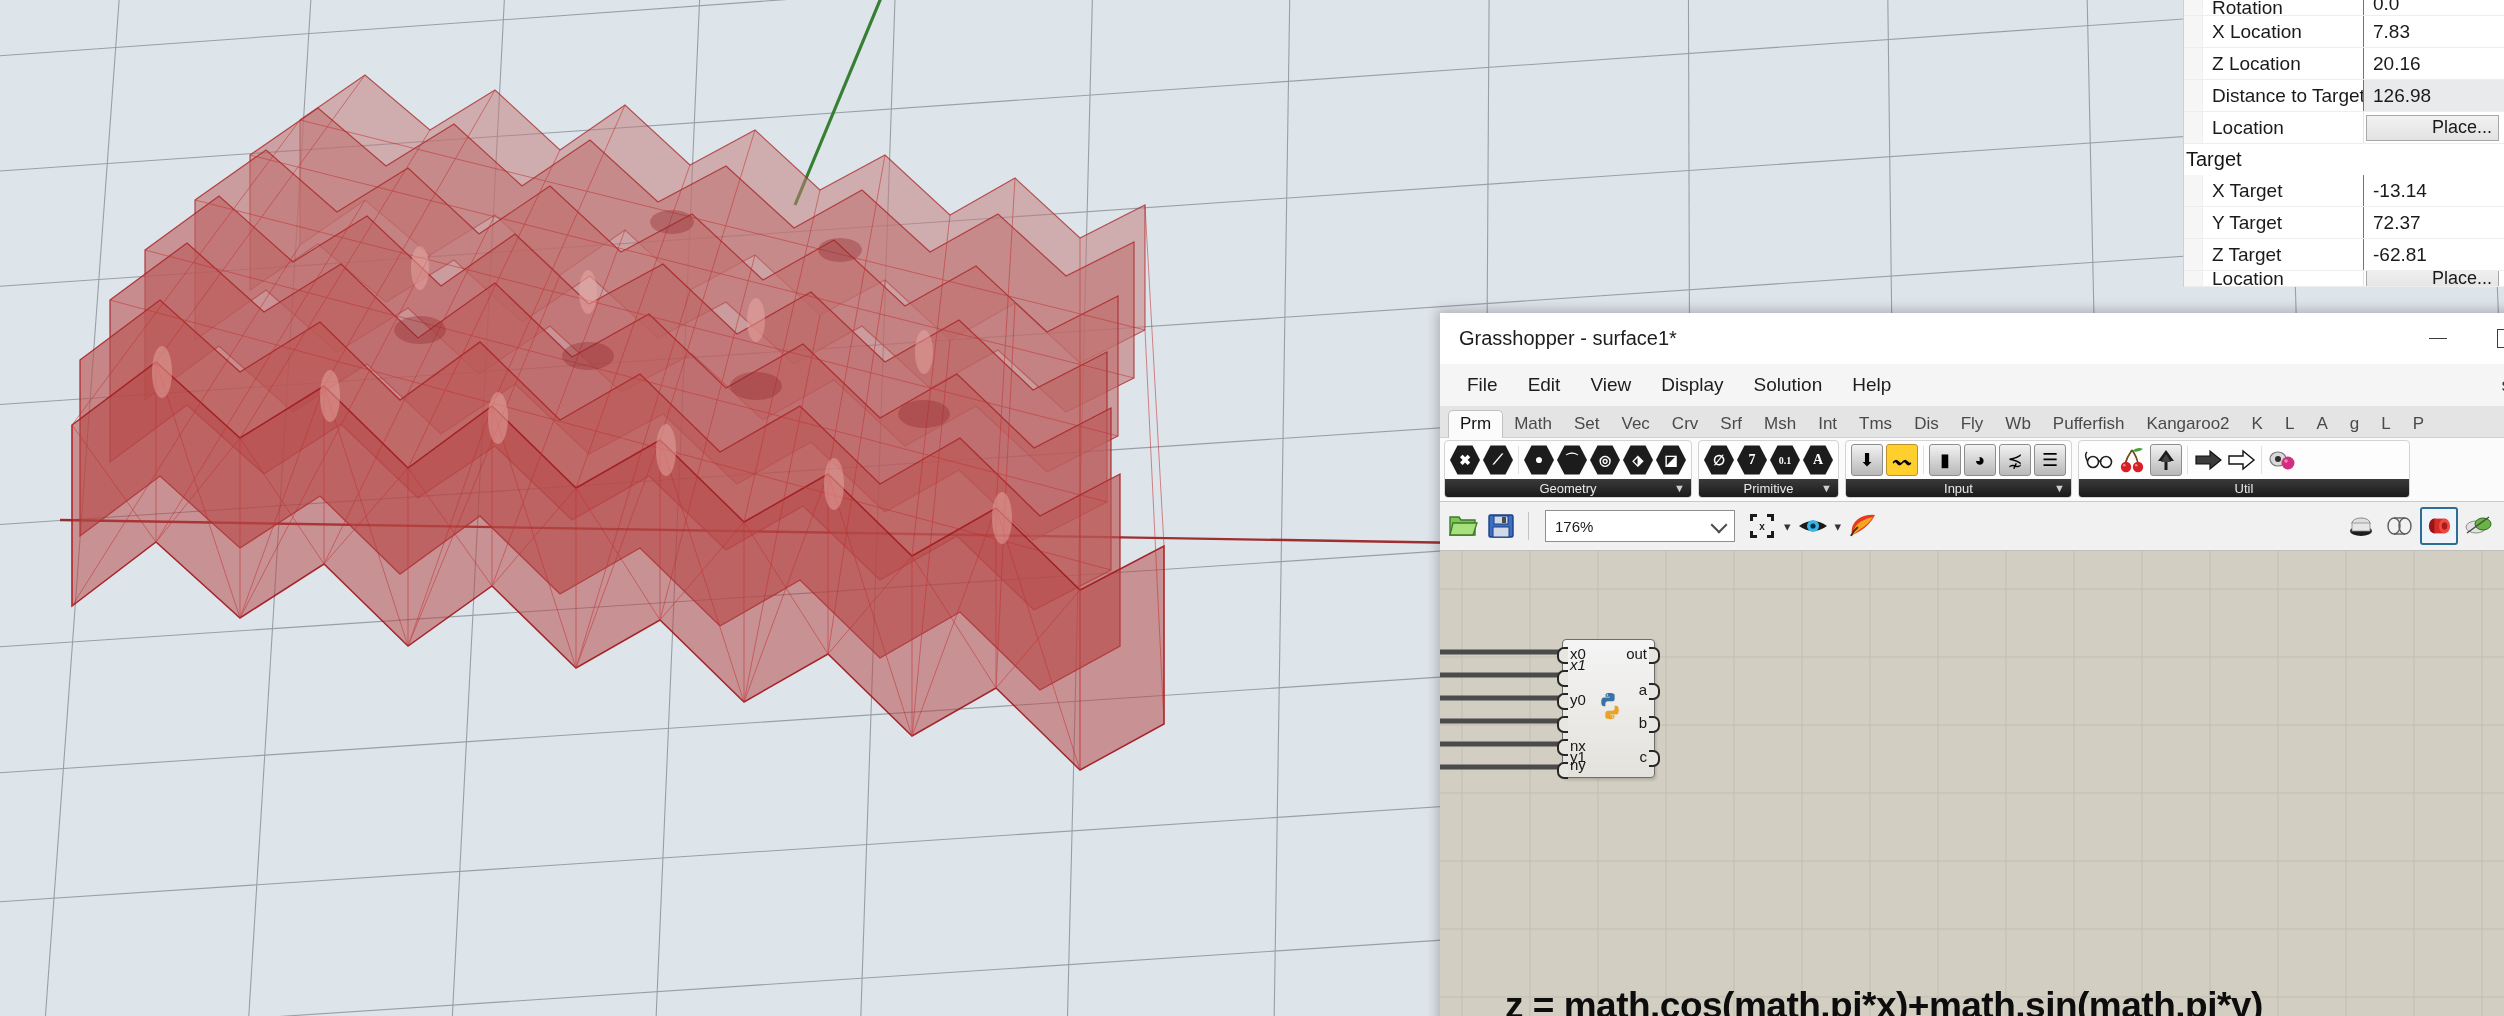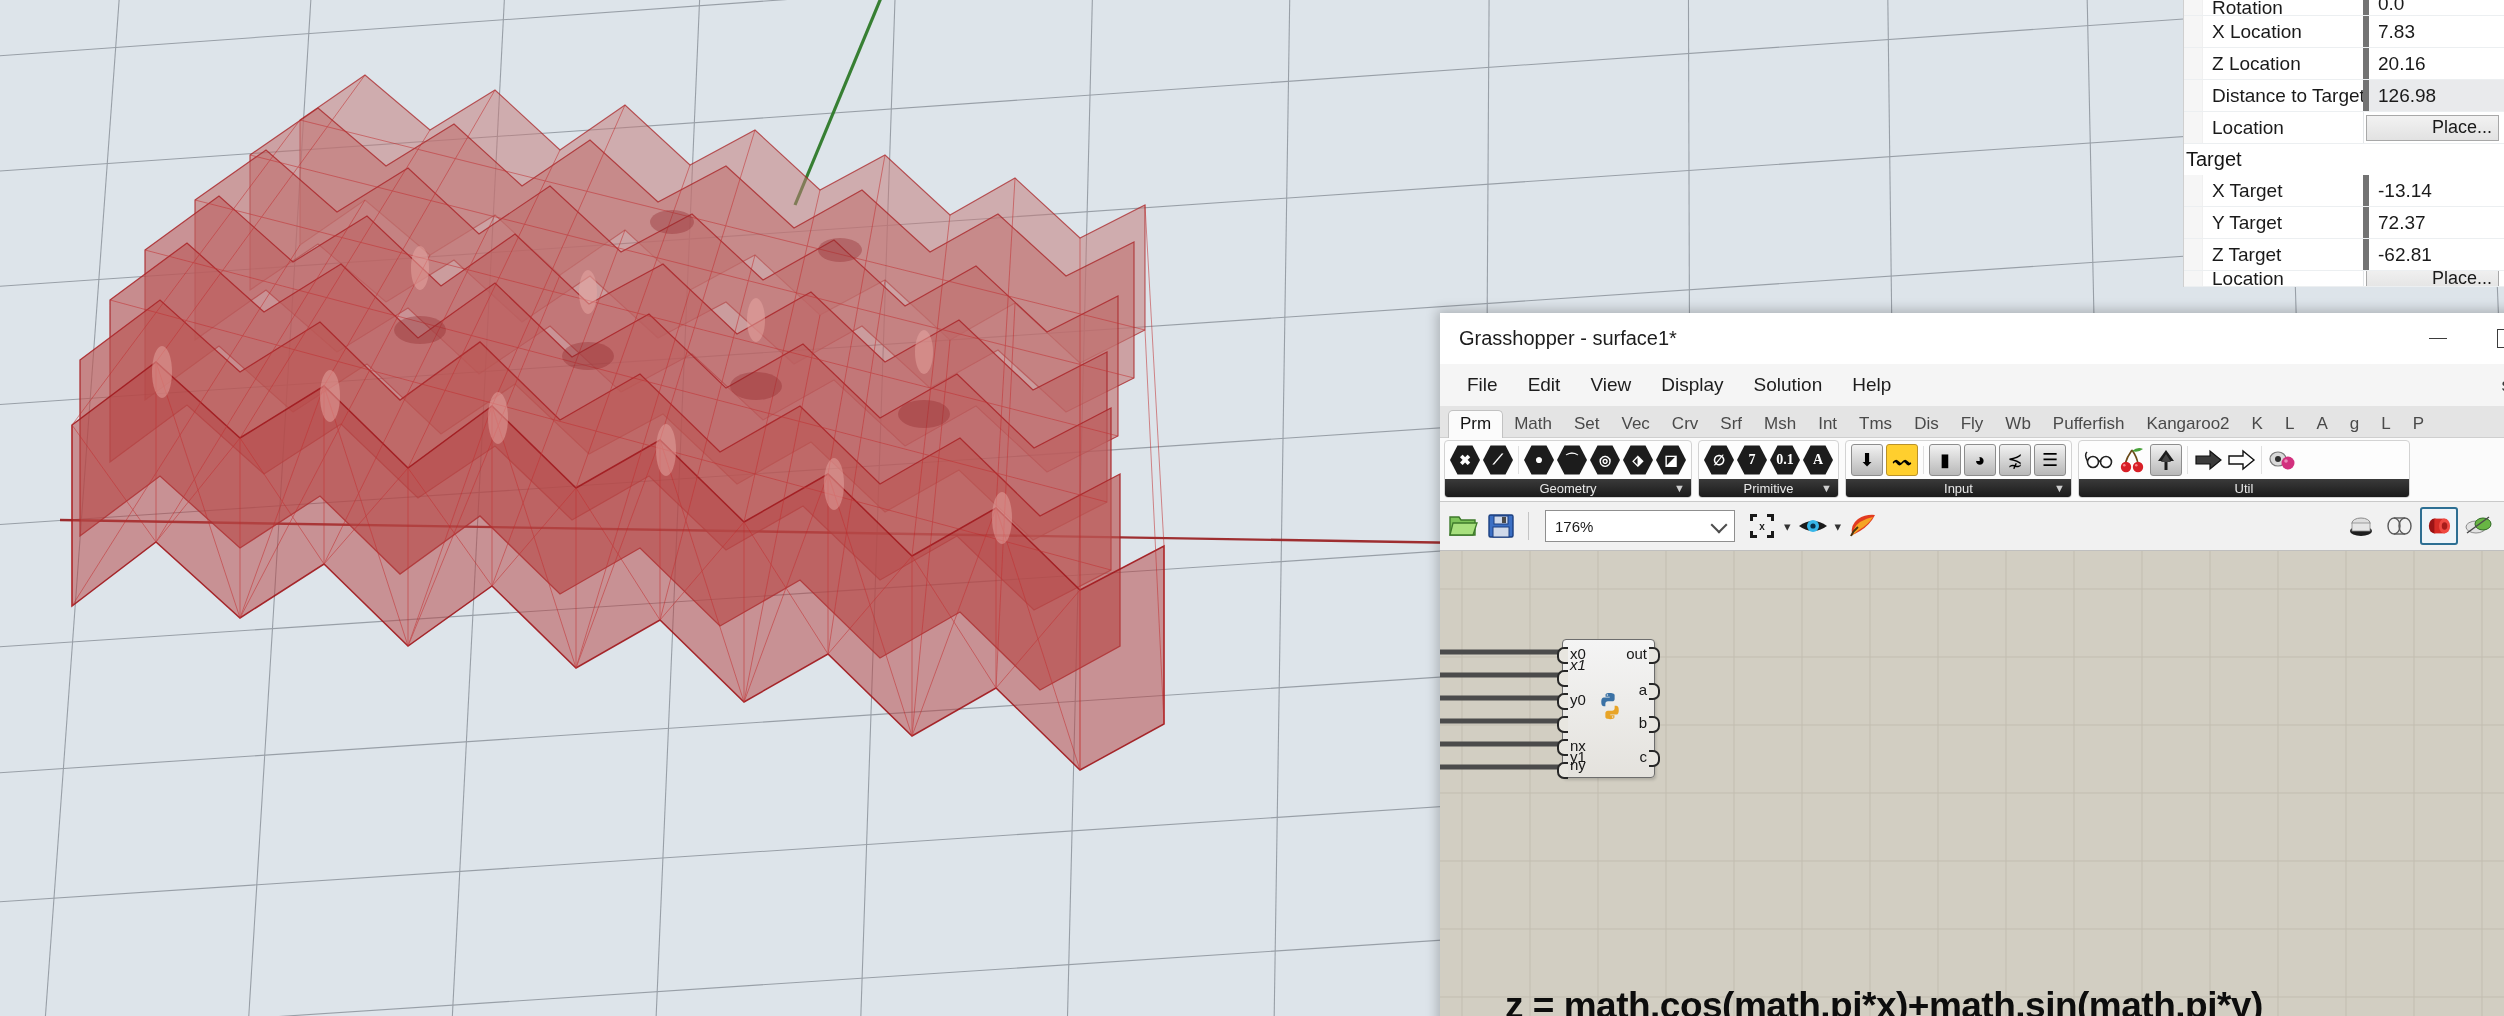--- a/index.html
+++ b/index.html
@@ -58,21 +58,21 @@
     width: 160px;
     padding-left: 9px;
     white-space: nowrap;
     overflow: hidden;
     font-size: 19px;
     box-sizing: border-box;
   }
   .prop-row .pr-value {
     flex: 1;
     padding-left: 9px;
-    border-left: 6px solid #737373;
+    border-left: 1px solid #737373;
     height: 100%;
     display: flex;
     align-items: center;
     font-size: 19px;
     box-sizing: border-box;
   }
   .prop-row.highlight .pr-value { background: #e9eaec; }
   .prop-row.partial { height: 15px; overflow: hidden; }
   .prop-row.partial .pr-label,
   .prop-row.partial .pr-value { align-items: flex-end; }
@@ -251,21 +251,21 @@
   .hexicon {
     width: 30px; height: 30px;
     background: #1c1c1c;
     clip-path: polygon(25% 2%, 75% 2%, 100% 50%, 75% 98%, 25% 98%, 0% 50%);
     display: flex; align-items: center; justify-content: center;
     color: #fff; font-size: 14px; font-weight: bold;
     cursor: default;
     flex: none;
     font-family: "Liberation Serif", serif;
   }
-  .hexicon.small-txt { font-size: 14px; }
+  .hexicon.small-txt { font-size: 10px; }
   .sqicon {
     width: 30px; height: 30px;
     border: 1px solid #8d8d8d;
     border-radius: 3px;
     background: linear-gradient(#fdfdfd, #cfcfcf);
     display: flex; align-items: center; justify-content: center;
     cursor: default; flex: none;
     overflow: hidden;
     position: relative;
   }

